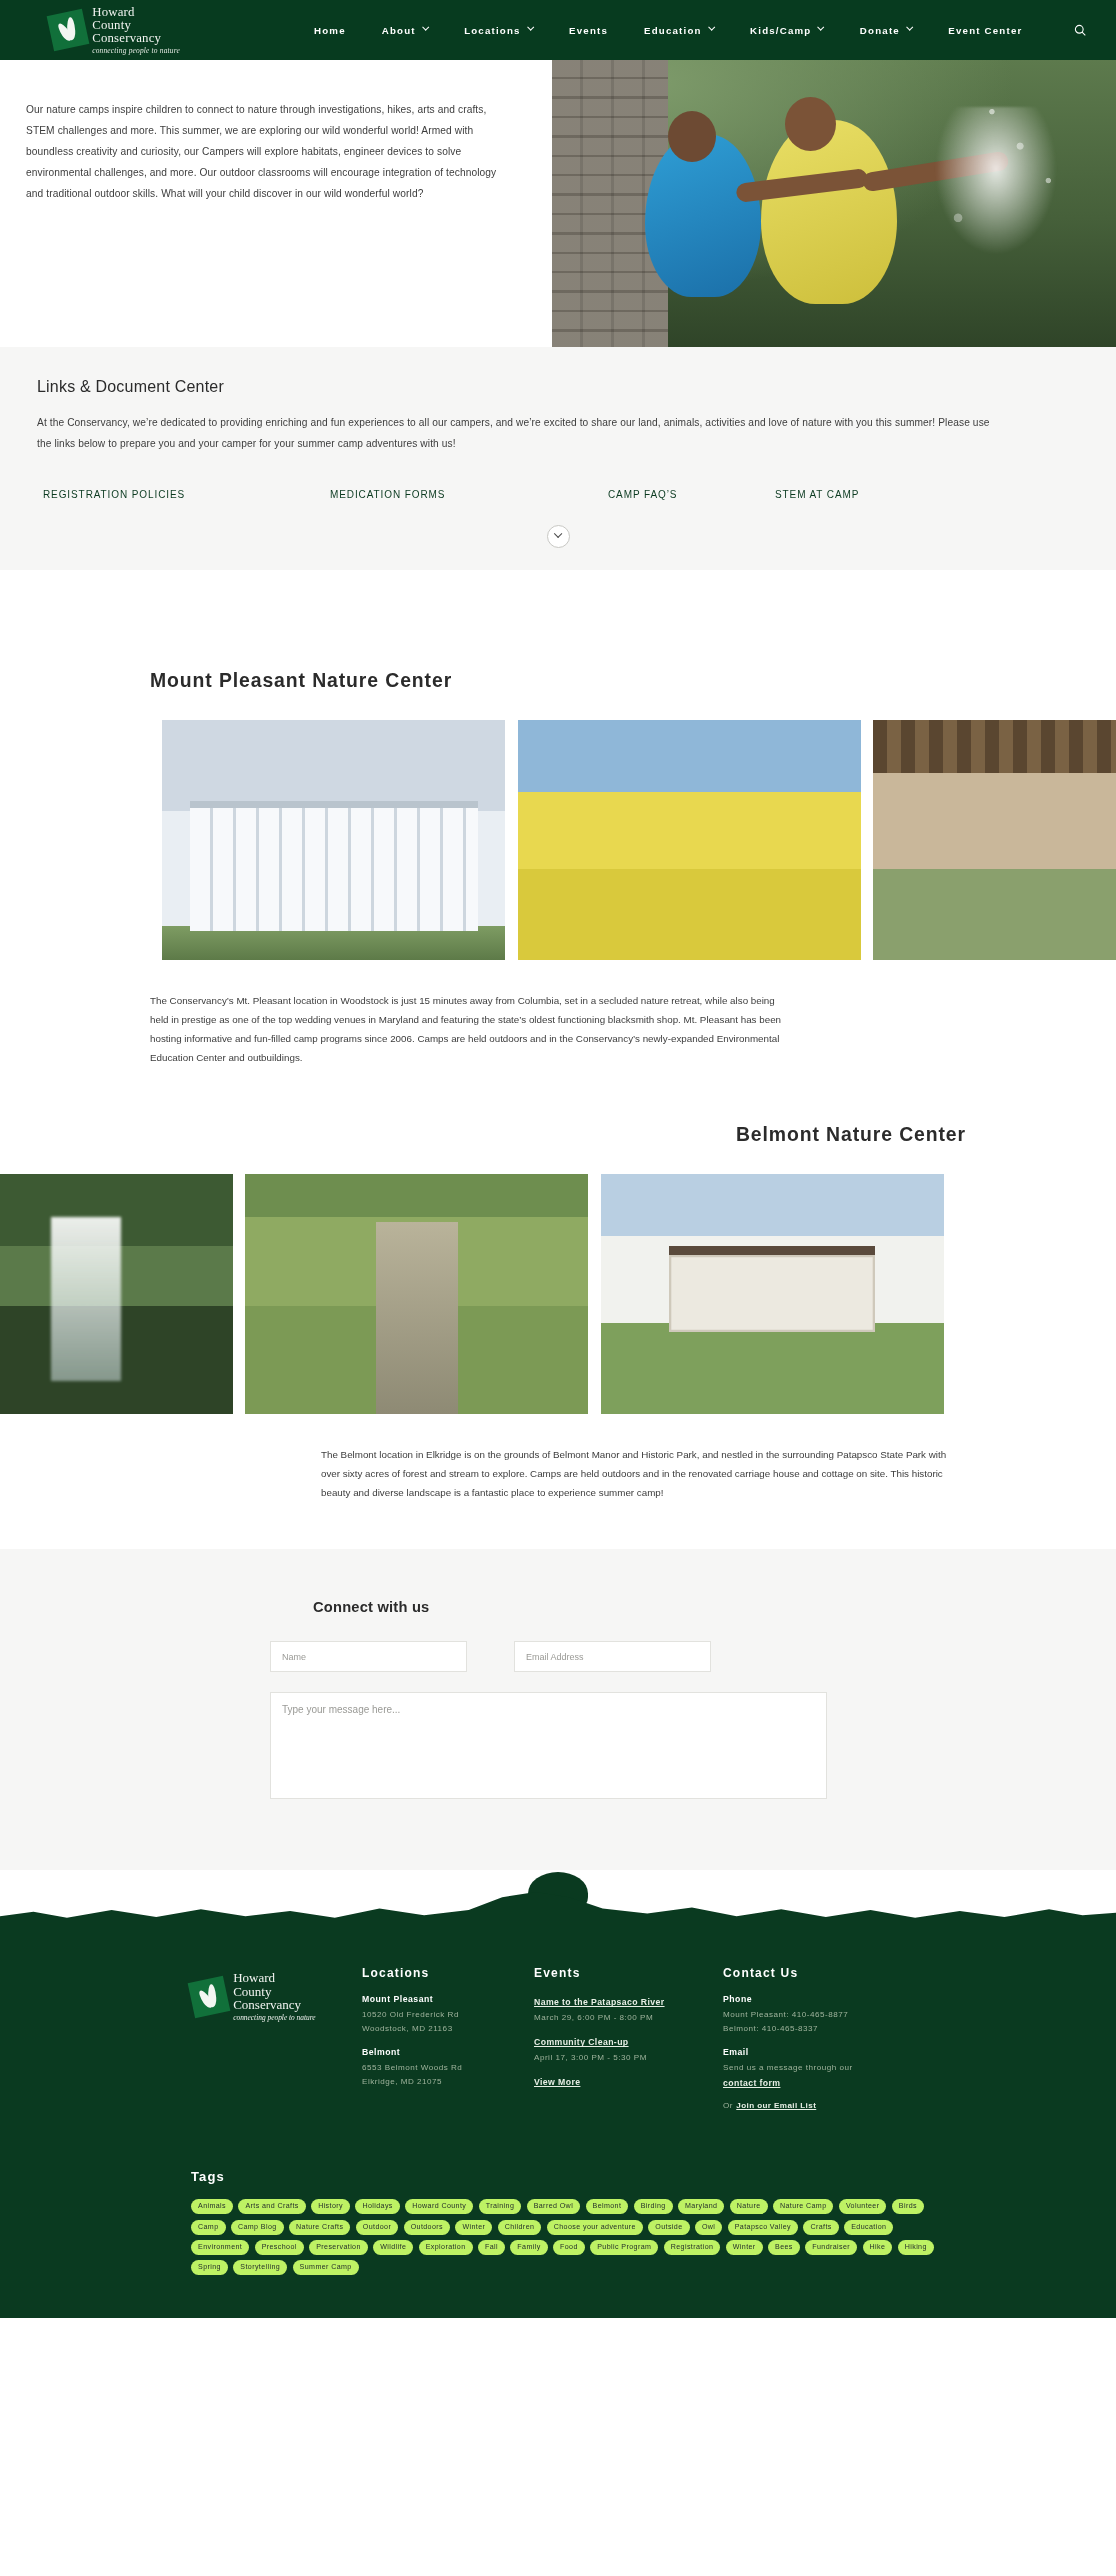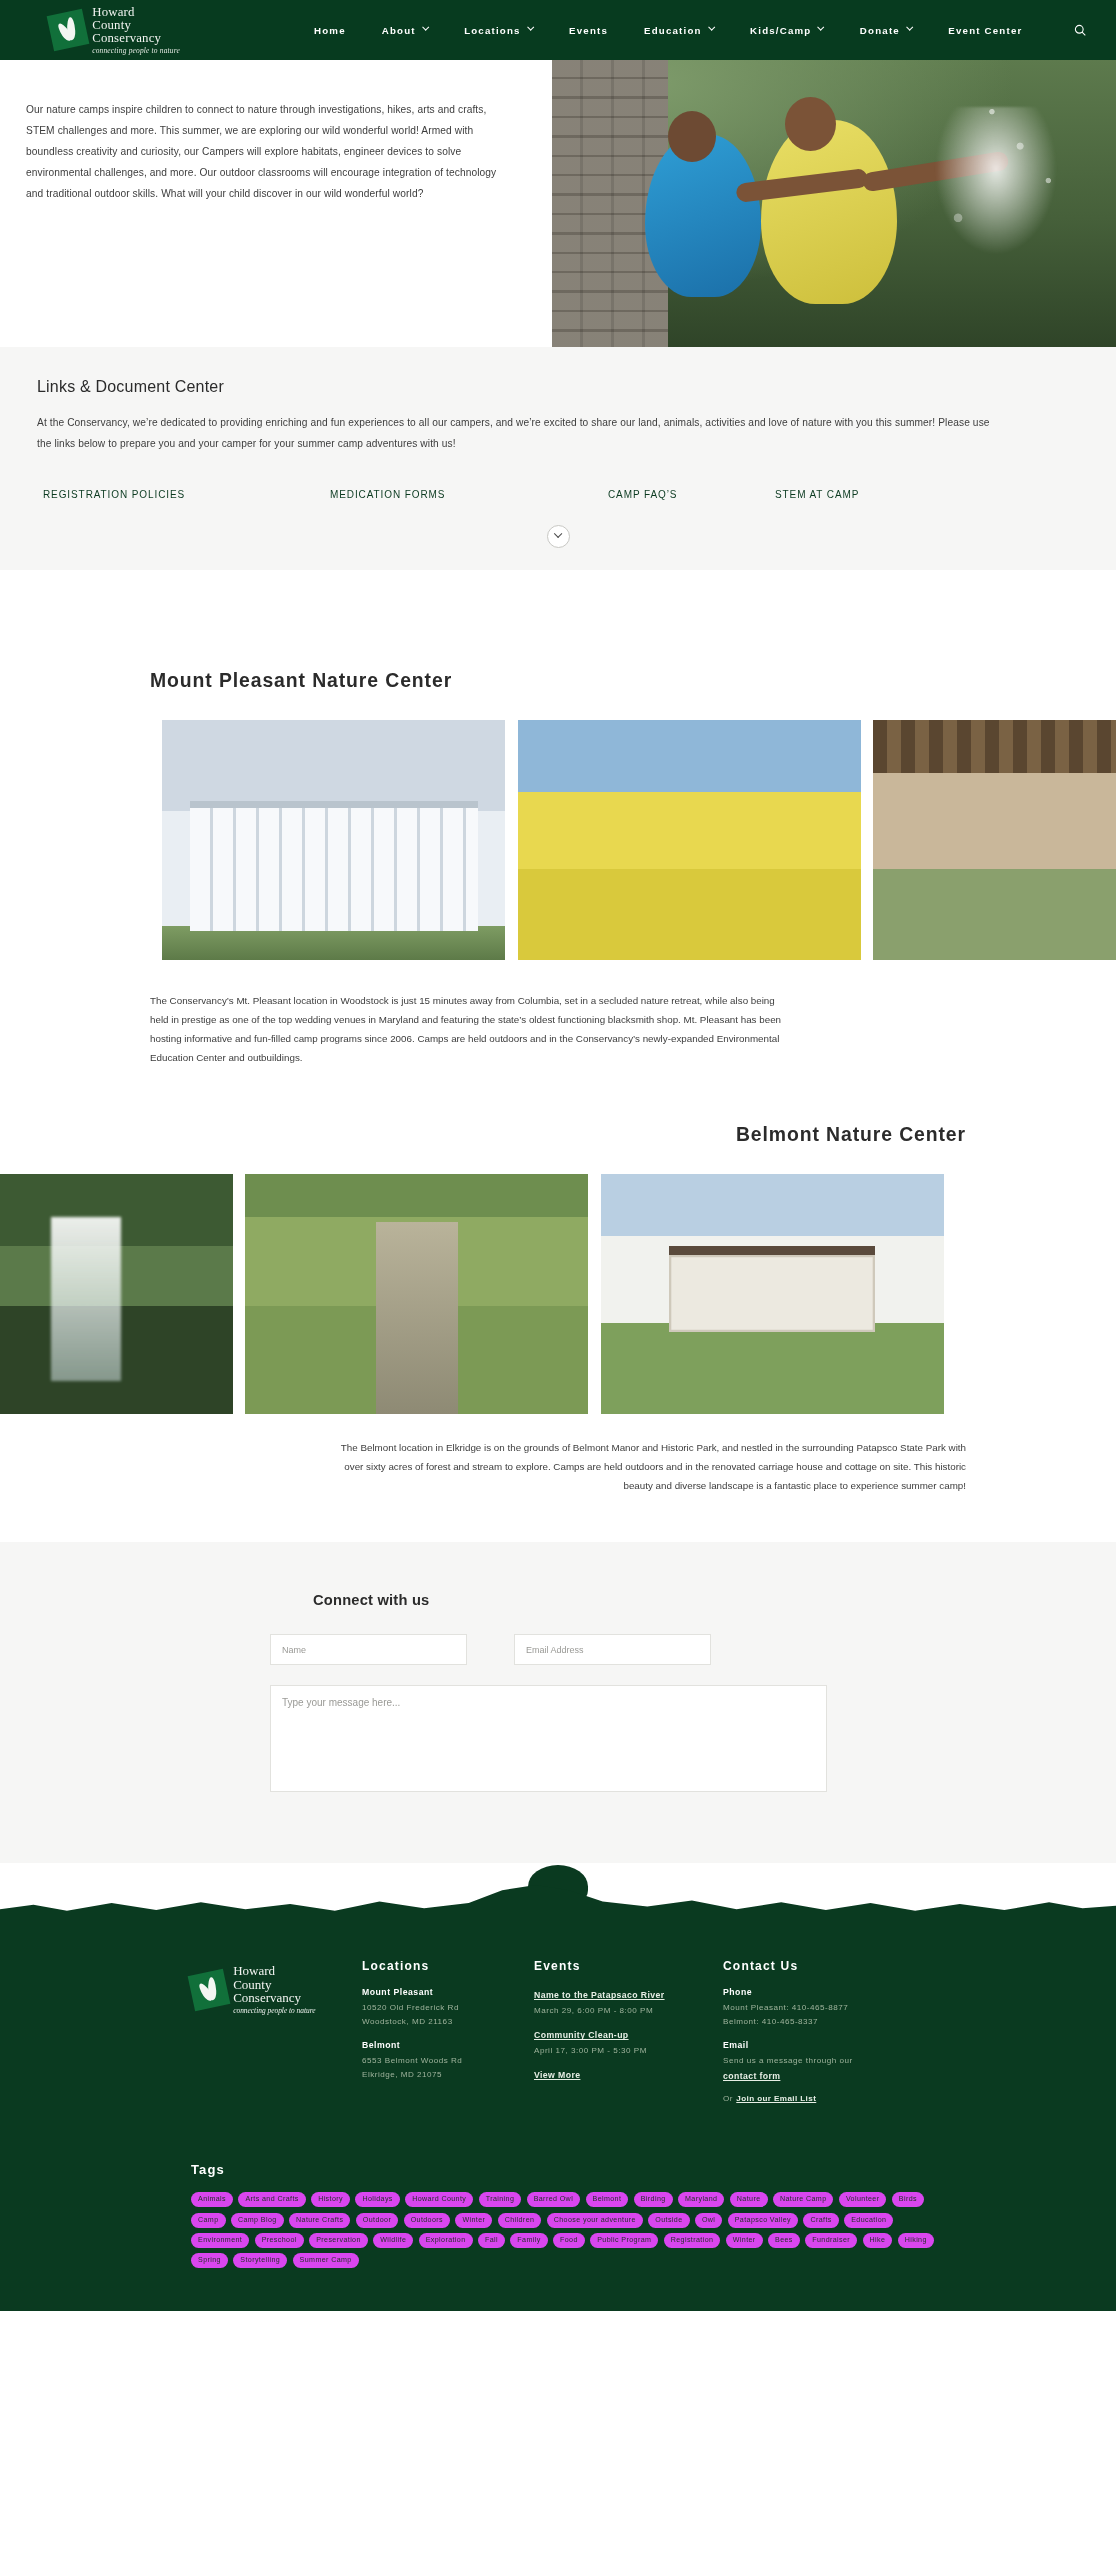--- a/index.html
+++ b/index.html
@@ -296,21 +296,21 @@
   .nav-circle.prev i { transform: rotate(45deg) translate(0.8px,-0.8px); }
   .nav-circle.next i { transform: rotate(-135deg) translate(0.8px,-0.8px); }
 
   .center-copy {
     font-size: 9.8px;
     line-height: 1.95;
     color: #3d3d3d;
     width: 645px;
     margin: 31px 0 0 150px;
   }
-  .center-copy.right { margin: 24px 150px 0 auto; text-align: right; }
+  .center-copy.right { margin: 31px 150px 0 auto; text-align: left; }
 
   
   .connect-section {
     background:#f6f6f5;
     padding: 50px 0 71px;
     position: relative;
   }
   .connect-title {
     font-size: 14.7px;
     font-weight: bold;
@@ -393,21 +393,21 @@
     font-family:"Liberation Serif", serif;
     font-size: 13px; line-height:1.05;
   }
   .footer-logo-text .tag { font-style:italic; font-size:7.4px; display:block; margin-top:2.3px; }
 
   
   .tags-wrap { padding: 56px 0 43px 191px; }
   .tags-h { color:#ffffff; font-size:13px; font-weight:bold; letter-spacing:1.1px; margin-bottom: 15.5px; }
   .tags-list { display:flex; flex-wrap:wrap; gap:5.4px 5.4px; max-width: 744px; }
   .tag-chip {
-    background:#d946ef; color:#25302a;
+    background:#bef264; color:#25302a;
     border-radius: 8.5px;
     font-size: 7.1px; letter-spacing: 0.4px;
     padding: 3.1px 7px 3.9px;
     white-space:nowrap;
     cursor:pointer;
   }
 
   
   .anno { position:absolute; color:#e11b17; font-weight:bold; pointer-events:none; }
   .anno-num { font-size: 26px; font-family:"Liberation Sans", sans-serif; line-height:1; }

